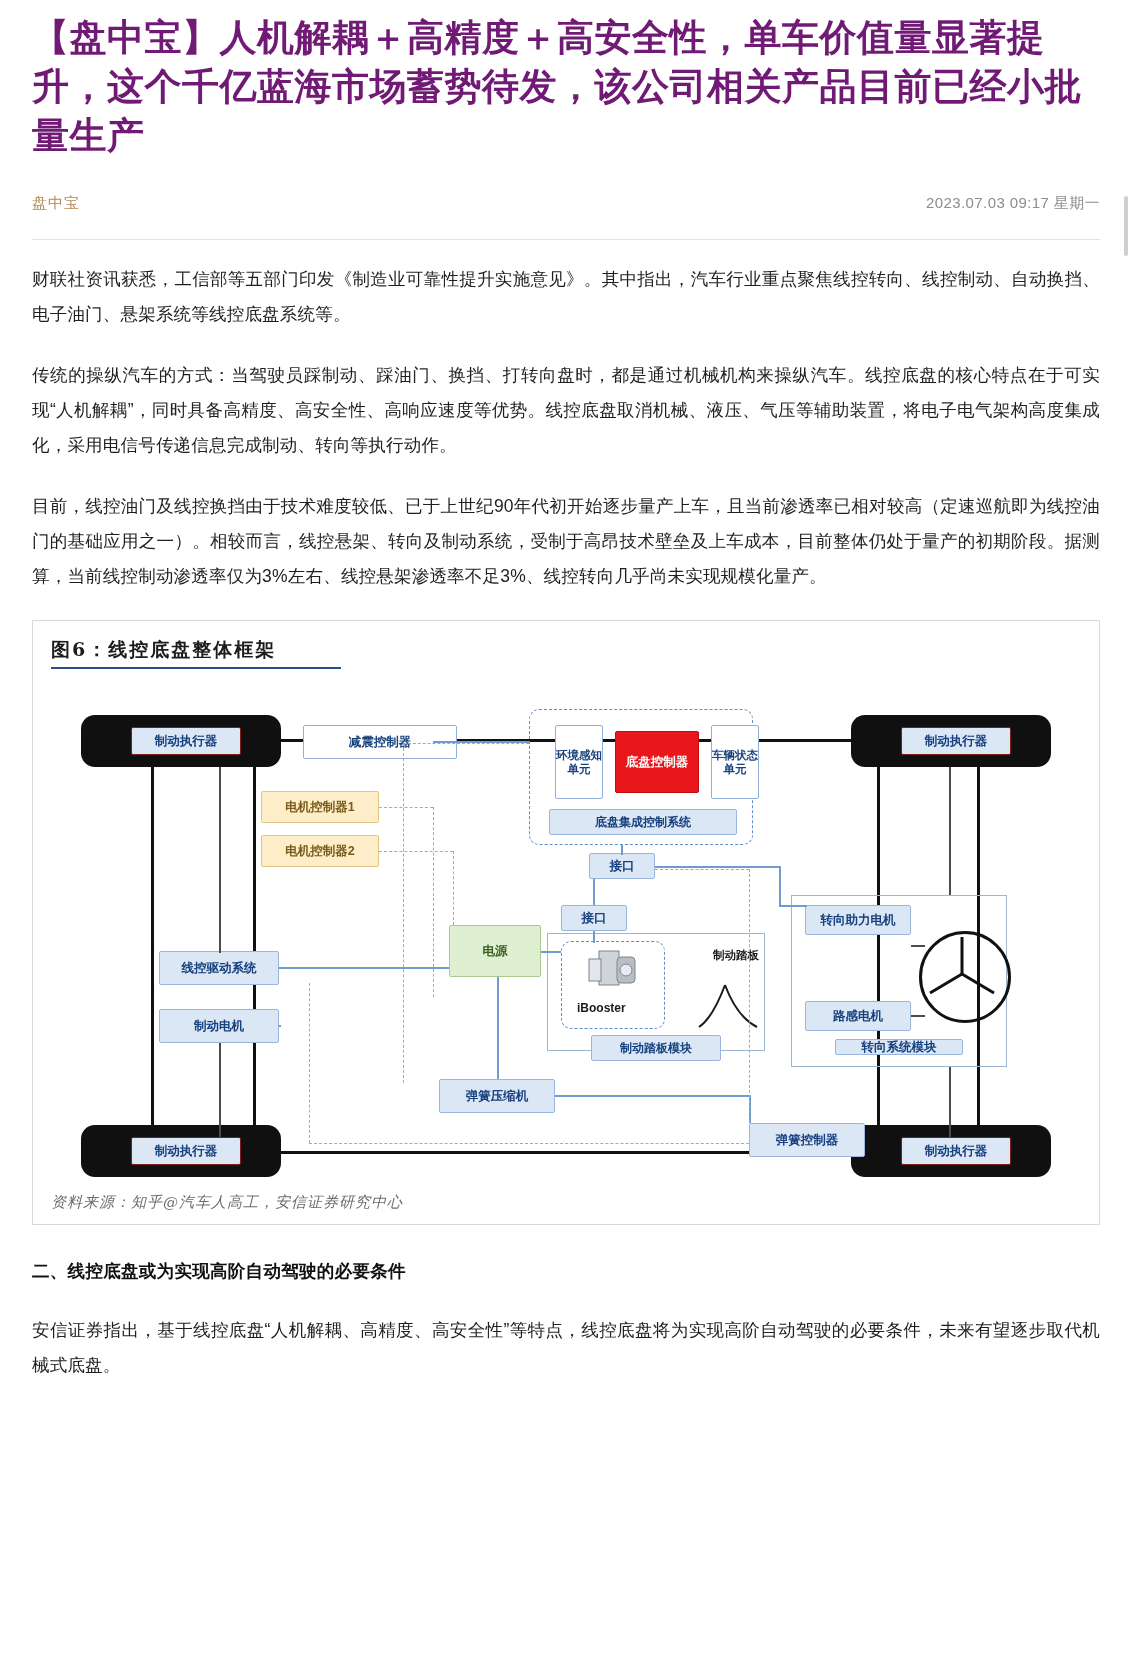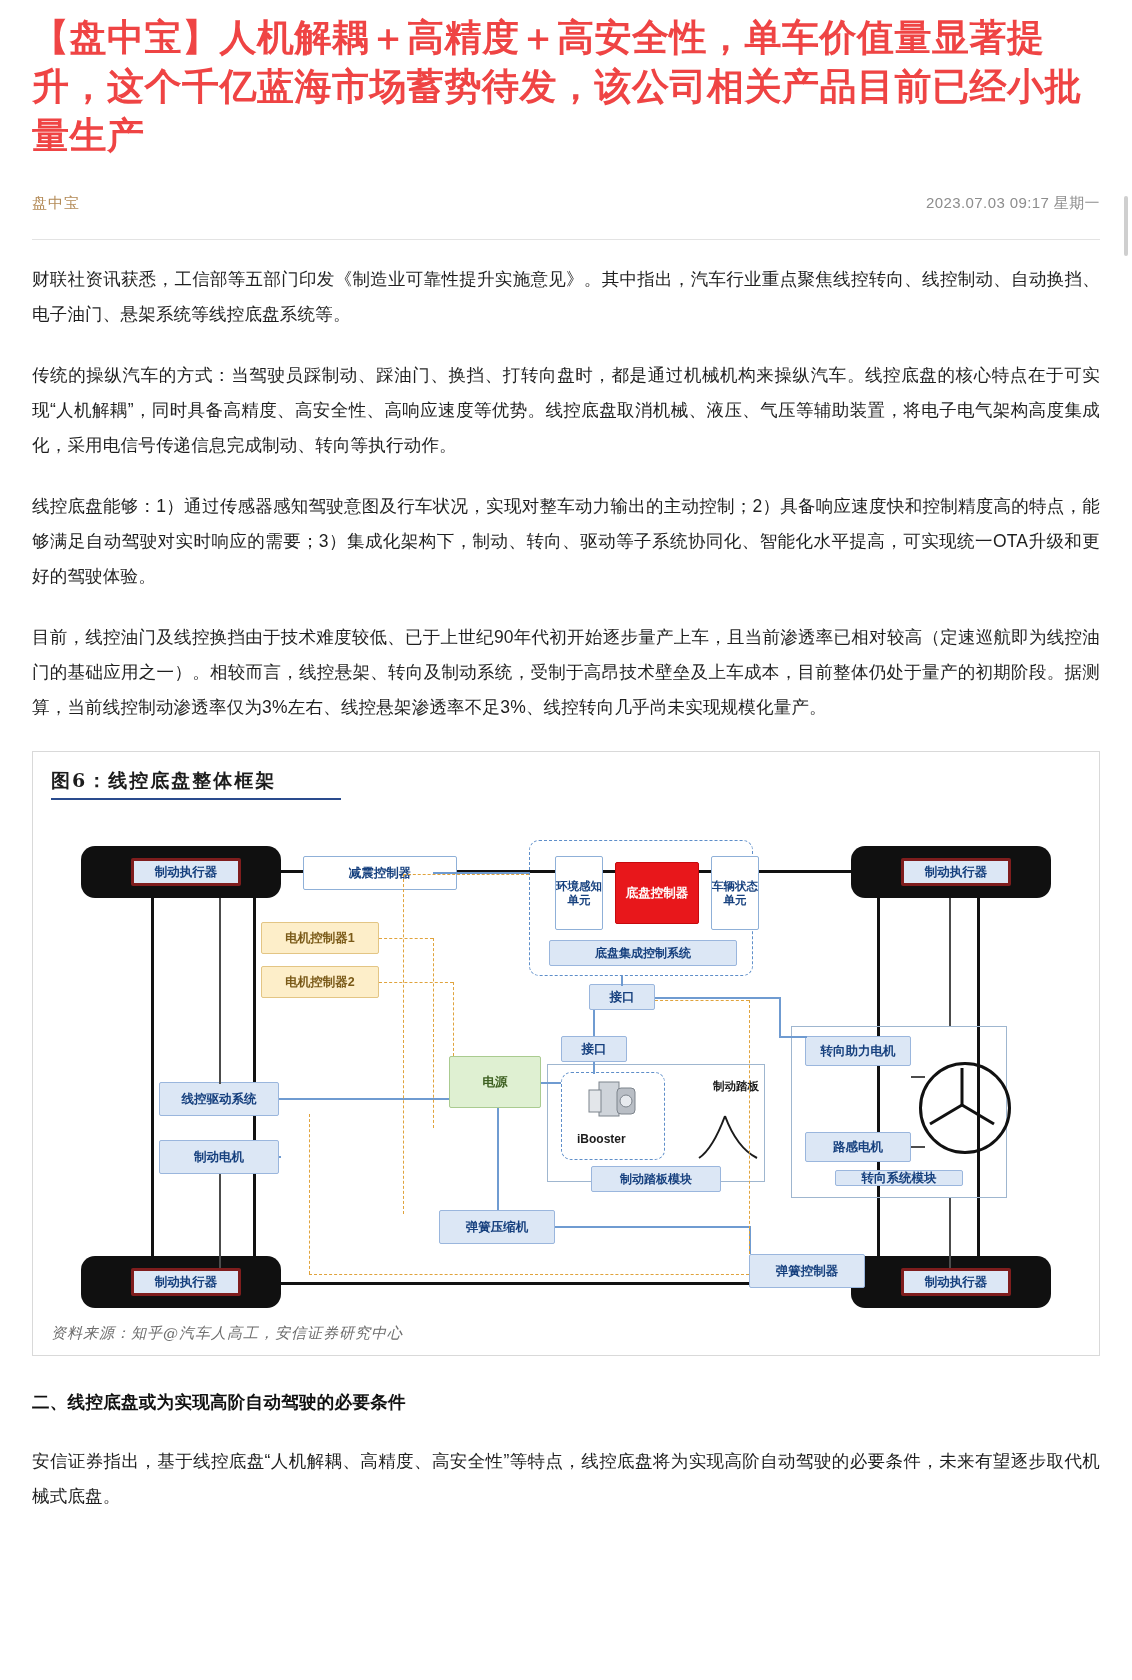--- a/index.html
+++ b/index.html
@@ -17,21 +17,21 @@
   }
   .page {
     width: 1132px;
     padding: 0 32px;
     box-sizing: border-box;
   }
   .headline {
     font-size: 37px;
     line-height: 1.32;
     font-weight: bold;
-    color: #ef4444;
+    color: #701a75;
     letter-spacing: 0.5px;
     padding-top: 14px;
     margin: 0 0 34px 0;
   }
   .meta-row {
     display: flex;
     align-items: center;
     justify-content: space-between;
     margin-bottom: 22px;
     padding-bottom: 4px;
@@ -140,21 +140,21 @@
     border: 1px solid #aacb90;
     color: #3d6021;
   }
   .node.red {
     background: #e8171b;
     border: 1px solid #c6090d;
     color: #ffffff;
   }
   .node.onwheel {
     background: #dce7f5;
-    border: 3px solid #7f1d1d;
+    border: 1px solid #7f1d1d;
   }
   .dashbox {
     position: absolute;
     border: 1.5px dashed #5e8ec9;
     border-radius: 10px;
     box-sizing: border-box;
   }
   .solidbox {
     position: absolute;
     border: 1px solid #9fb6cf;
@@ -218,21 +218,20 @@
     <span class="source-tag">盘中宝</span>
     <span class="timestamp">2023.07.03 09:17 星期一</span>
   </div>
 
   <div class="divider"></div>
 
   <p class="body-text">财联社资讯获悉，工信部等五部门印发《制造业可靠性提升实施意见》。其中指出，汽车行业重点聚焦线控转向、线控制动、自动换挡、电子油门、悬架系统等线控底盘系统等。</p>
 
 
   <p class="body-text">传统的操纵汽车的方式：当驾驶员踩制动、踩油门、换挡、打转向盘时，都是通过机械机构来操纵汽车。线控底盘的核心特点在于可实现“人机解耦”，同时具备高精度、高安全性、高响应速度等优势。线控底盘取消机械、液压、气压等辅助装置，将电子电气架构高度集成化，采用电信号传递信息完成制动、转向等执行动作。</p>
-  <p class="body-text">线控底盘能够：1）通过传感器感知驾驶意图及行车状况，实现对整车动力输出的主动控制；2）具备响应速度快和控制精度高的特点，能够满足自动驾驶对实时响应的需要；3）集成化架构下，制动、转向、驱动等子系统协同化、智能化水平提高，可实现统一OTA升级和更好的驾驶体验。</p>
   <p class="body-text">目前，线控油门及线控换挡由于技术难度较低、已于上世纪90年代初开始逐步量产上车，且当前渗透率已相对较高（定速巡航即为线控油门的基础应用之一）。相较而言，线控悬架、转向及制动系统，受制于高昂技术壁垒及上车成本，目前整体仍处于量产的初期阶段。据测算，当前线控制动渗透率仅为3%左右、线控悬架渗透率不足3%、线控转向几乎尚未实现规模化量产。</p>
 
   <div class="figure">
     <div class="fig-title">图6：线控底盘整体框架</div>
     <div class="fig-title-rule"></div>
 
     <div class="fig-canvas">
 
       <div class="line" style="left:60px; top:56px; width:906px; height:3px;"></div>
       <div class="line" style="left:60px; top:468px; width:906px; height:3px;"></div>

